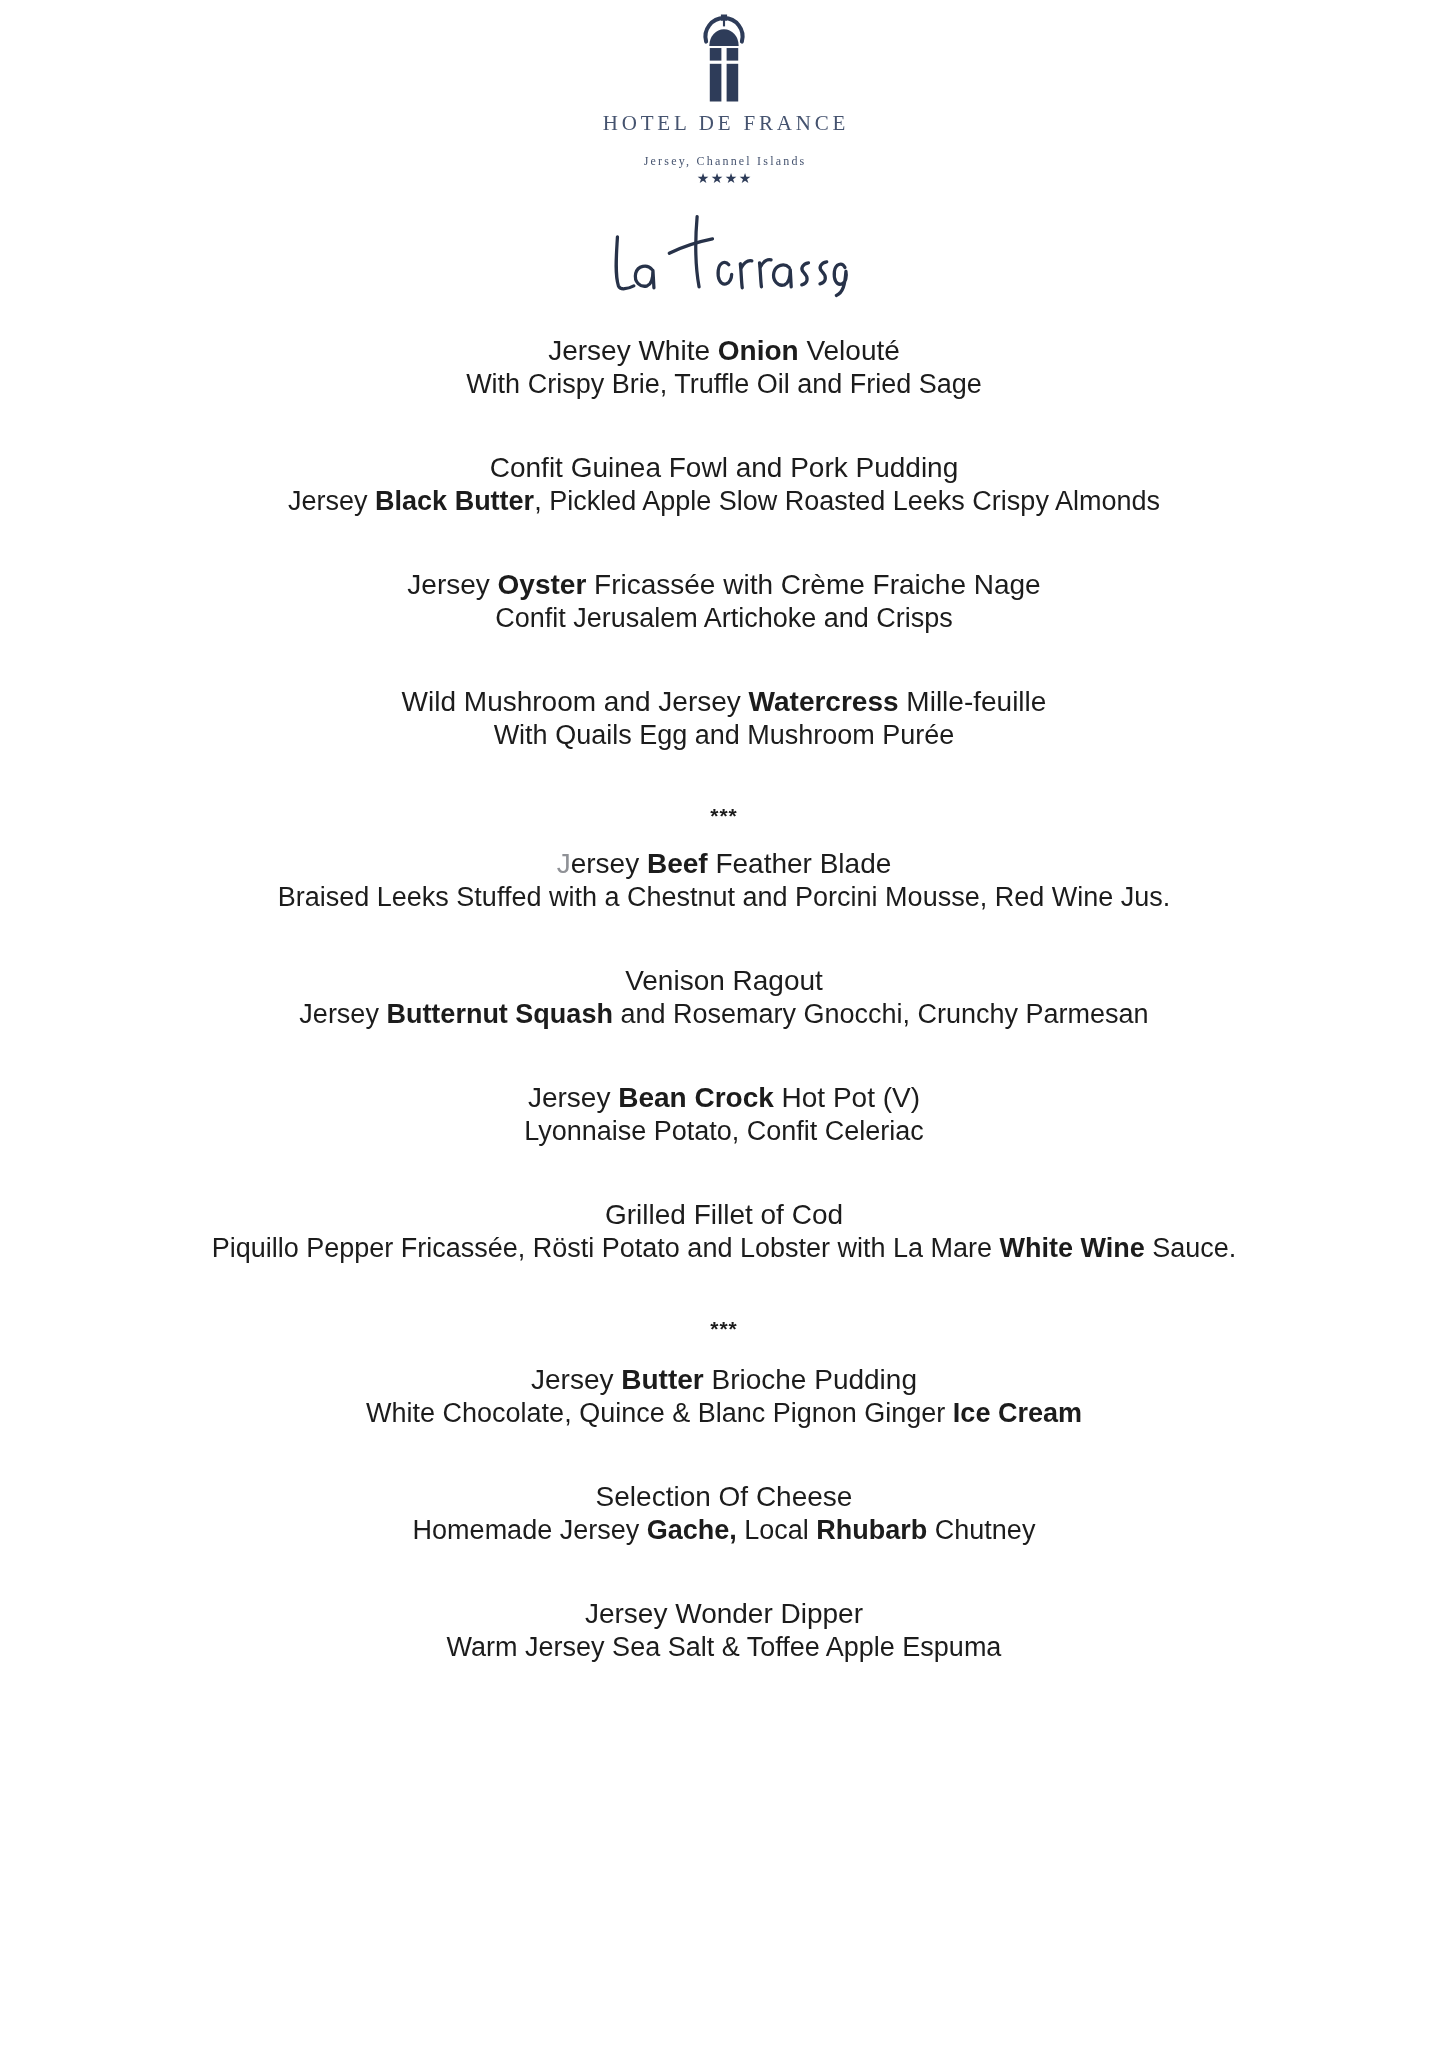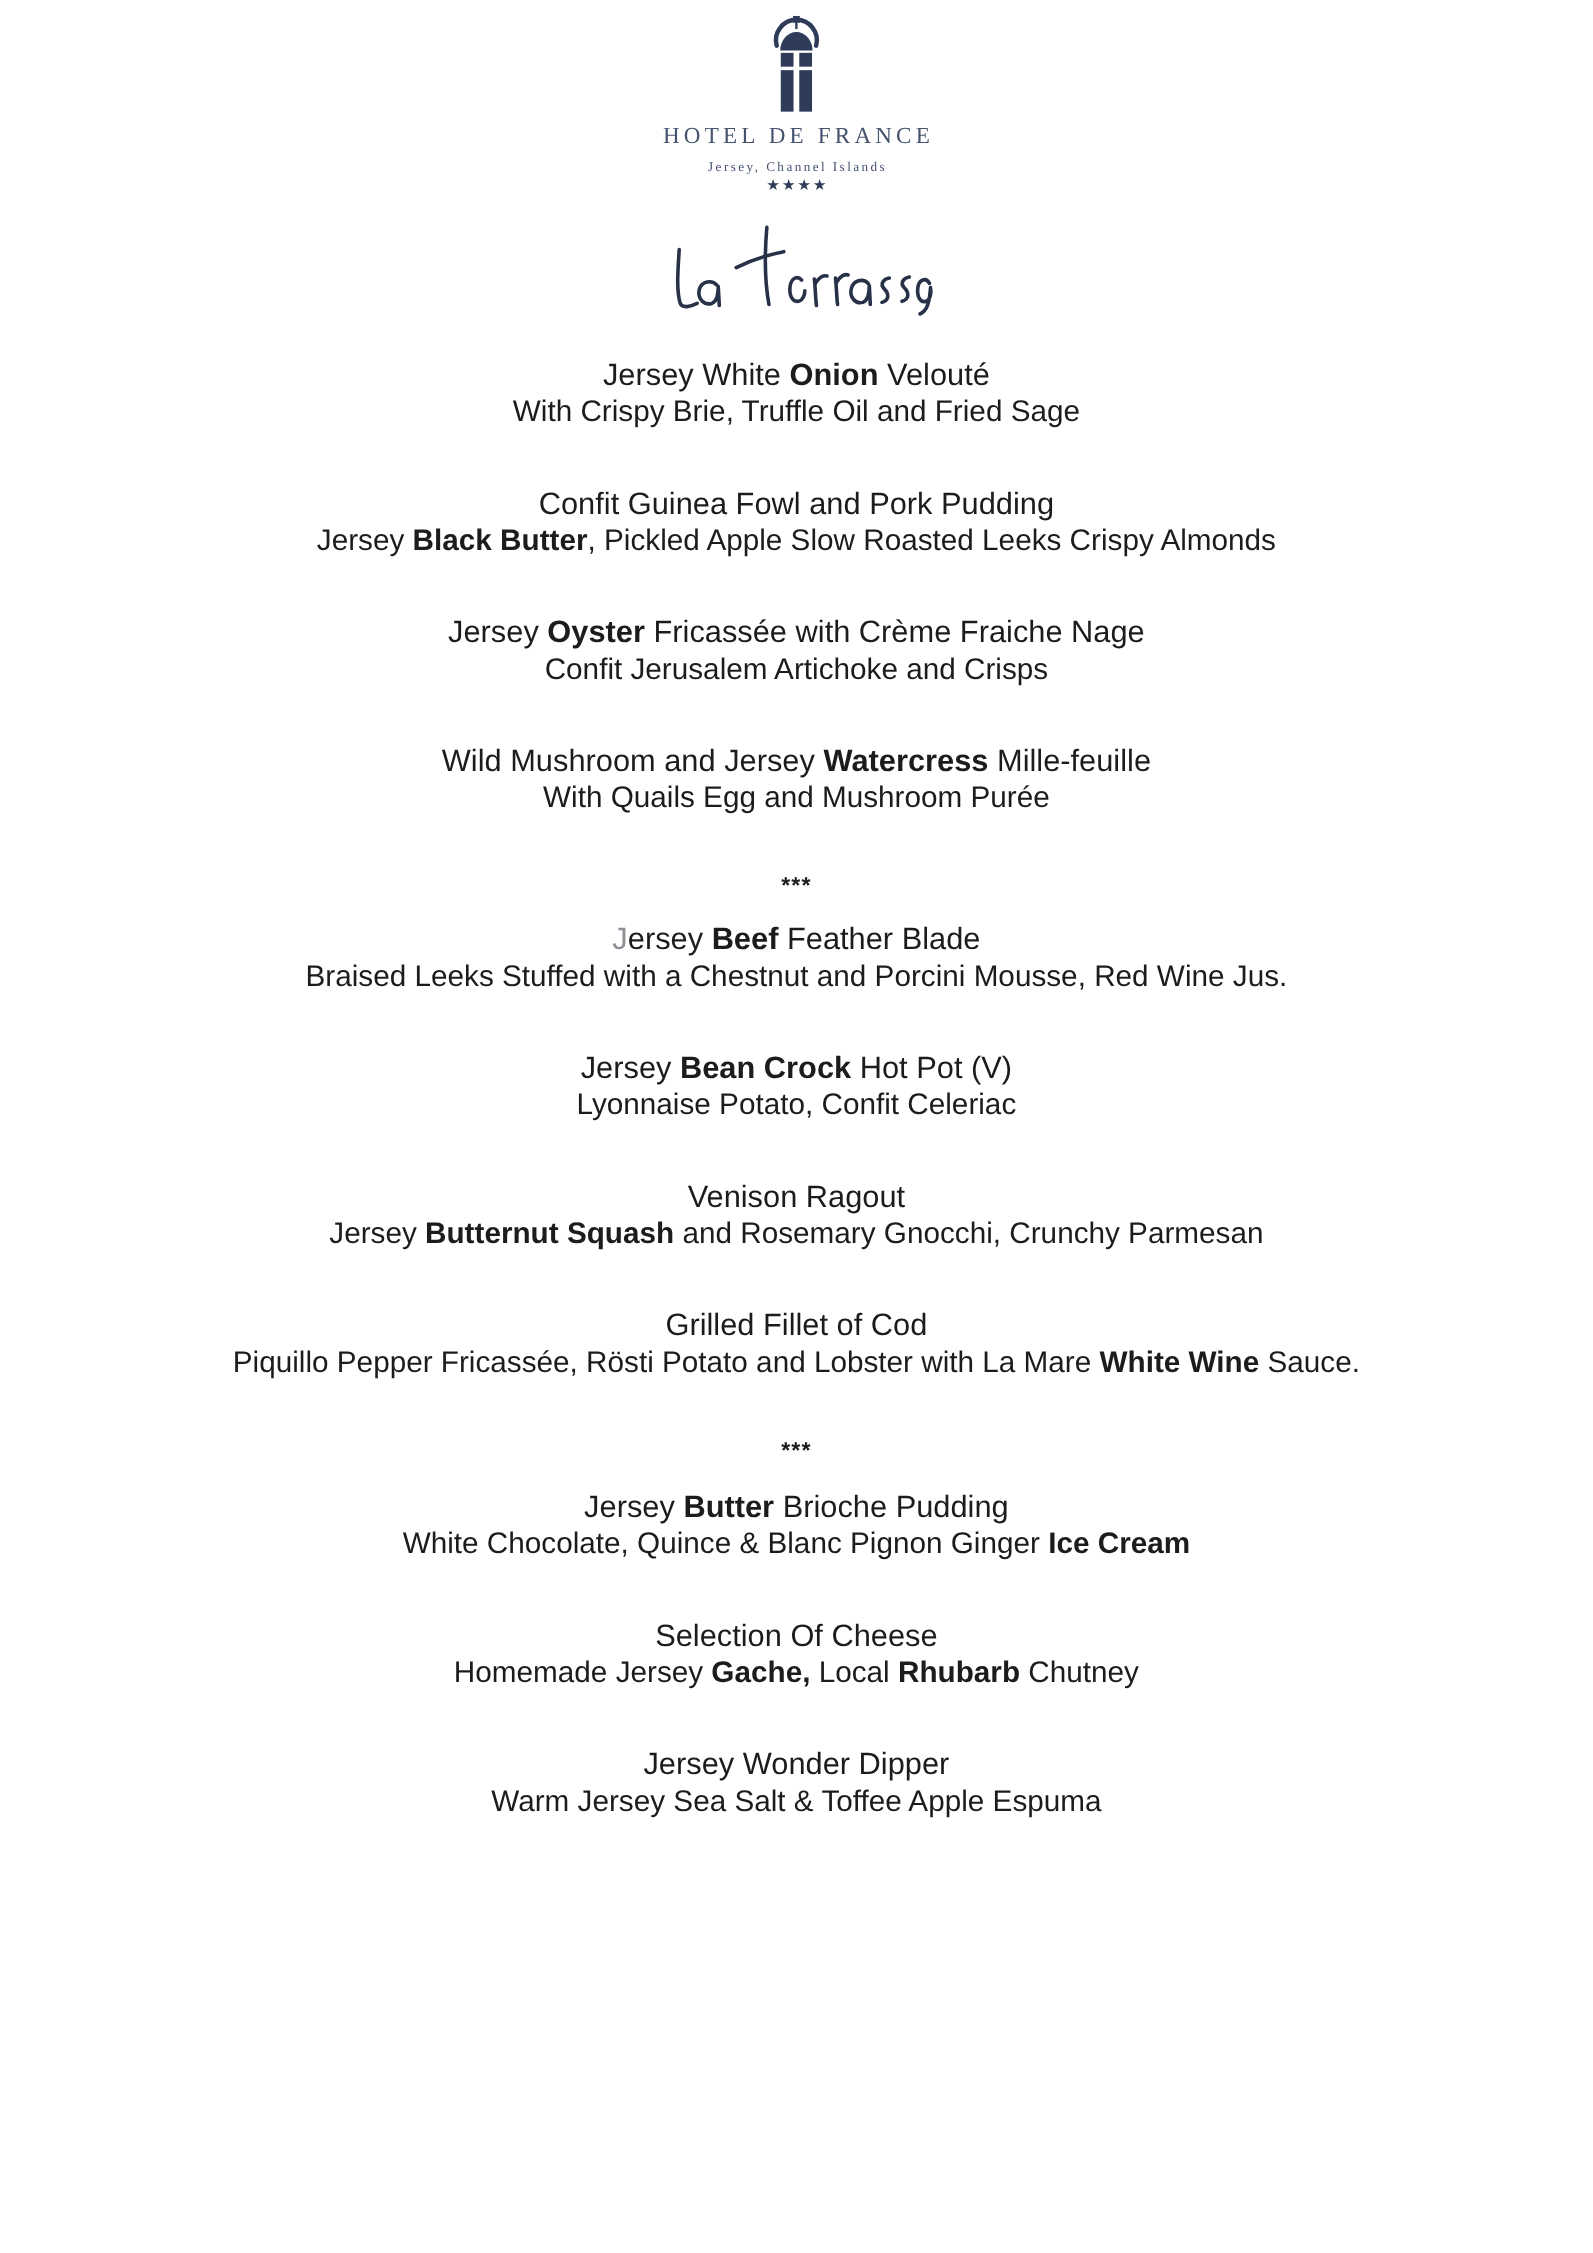--- a/index.html
+++ b/index.html
@@ -18,21 +18,21 @@
   .page{width:100%;height:100%;text-align:center;}
   .brand{padding-top:14px}
   .window-icon{display:block;margin:0 auto;width:58px;height:88px;color:var(--navy,#2e3c59)}
   .hotel-name{
     margin-top:8px;line-height:26px;
     font-family:"Liberation Serif", serif;
     font-size:21px;letter-spacing:3.8px;padding-left:3.8px;
     color:var(--navy-light,#45536f);
   }
   .hotel-location{
-    margin-top:8px;line-height:14px;
+    margin-top:18px;line-height:14px;
     font-family:"Liberation Serif", serif;
     font-size:12px;letter-spacing:2.2px;padding-left:2.2px;
     color:var(--navy-light,#45536f);
   }
   .stars{
     margin-top:2px;line-height:16px;
     font-size:14px;letter-spacing:1.5px;padding-left:1.5px;
     color:var(--navy,#2e3c59);
   }
   .script-logo{display:block;margin:24px auto 0;width:288px;height:96px;color:var(--script-ink,#273249)}
@@ -108,27 +108,27 @@
   </div>
 </section>
       <div class="separator">***</div>
       <section class="menu-section section-2">
   <div class="menu-item">
     <div class="item-title"><span class="initial-gray">J</span>ersey <b>Beef</b> Feather Blade</div>
     <div class="item-desc">Braised Leeks Stuffed with a Chestnut and Porcini Mousse, Red Wine Jus.</div>
   </div>
 
   <div class="menu-item">
-    <div class="item-title">Jersey <b>Bean Crock</b> Hot Pot (V)</div>
-    <div class="item-desc">Lyonnaise Potato, Confit Celeriac</div>
+    <div class="item-title">Venison Ragout</div>
+    <div class="item-desc">Jersey <b>Butternut Squash</b> and Rosemary Gnocchi, Crunchy Parmesan</div>
   </div>
 
   <div class="menu-item">
-    <div class="item-title">Venison Ragout</div>
-    <div class="item-desc">Jersey <b>Butternut Squash</b> and Rosemary Gnocchi, Crunchy Parmesan</div>
+    <div class="item-title">Jersey <b>Bean Crock</b> Hot Pot (V)</div>
+    <div class="item-desc">Lyonnaise Potato, Confit Celeriac</div>
   </div>
 
   <div class="menu-item">
     <div class="item-title">Grilled Fillet of Cod</div>
     <div class="item-desc">Piquillo Pepper Fricassée, Rösti Potato and Lobster with La Mare <b>White Wine</b> Sauce.</div>
   </div>
 </section>
       <div class="separator">***</div>
       <section class="menu-section section-3">
   <div class="menu-item">

